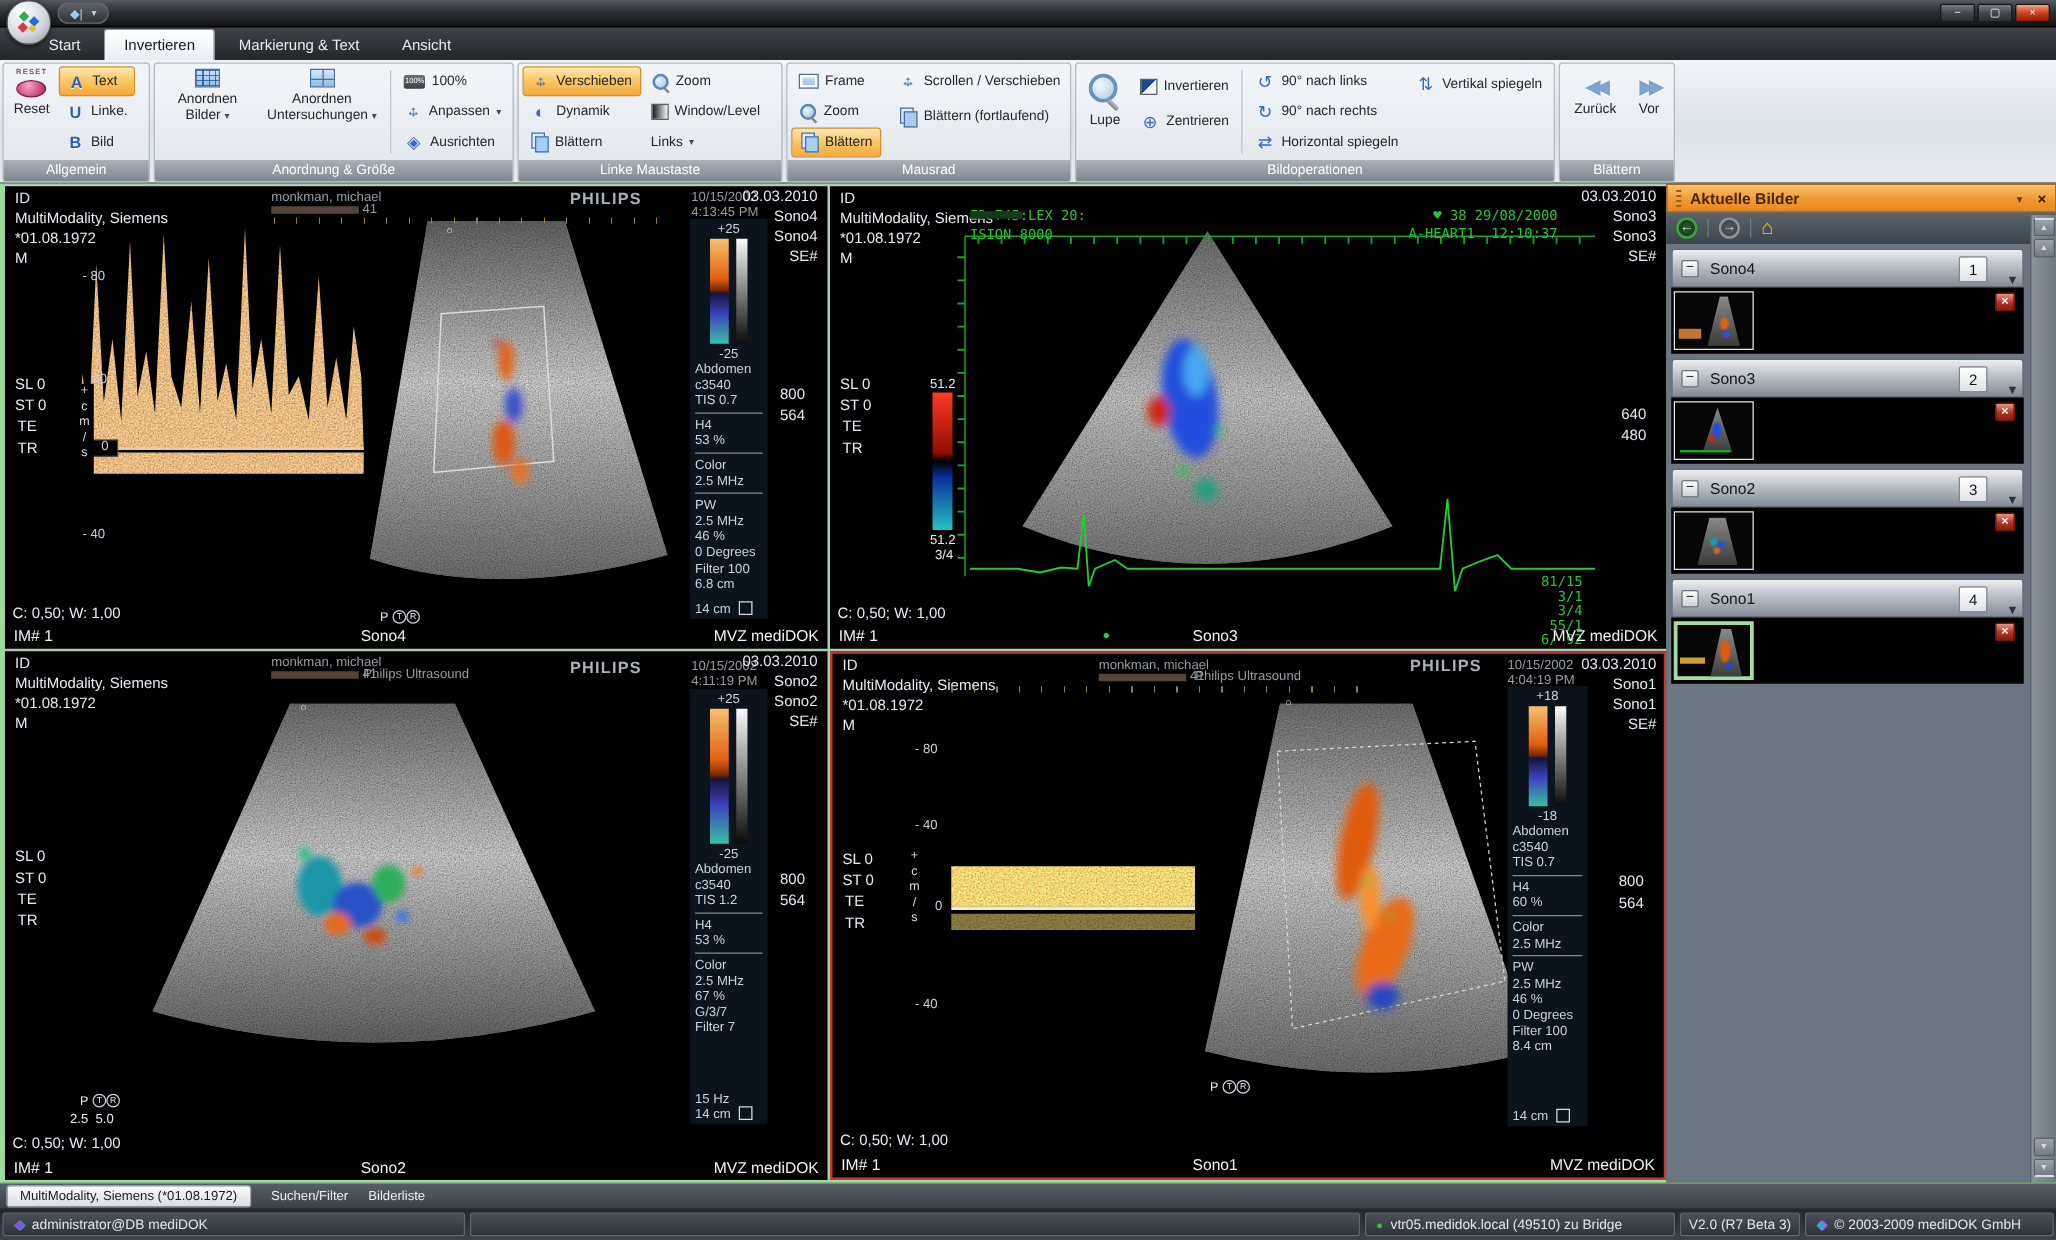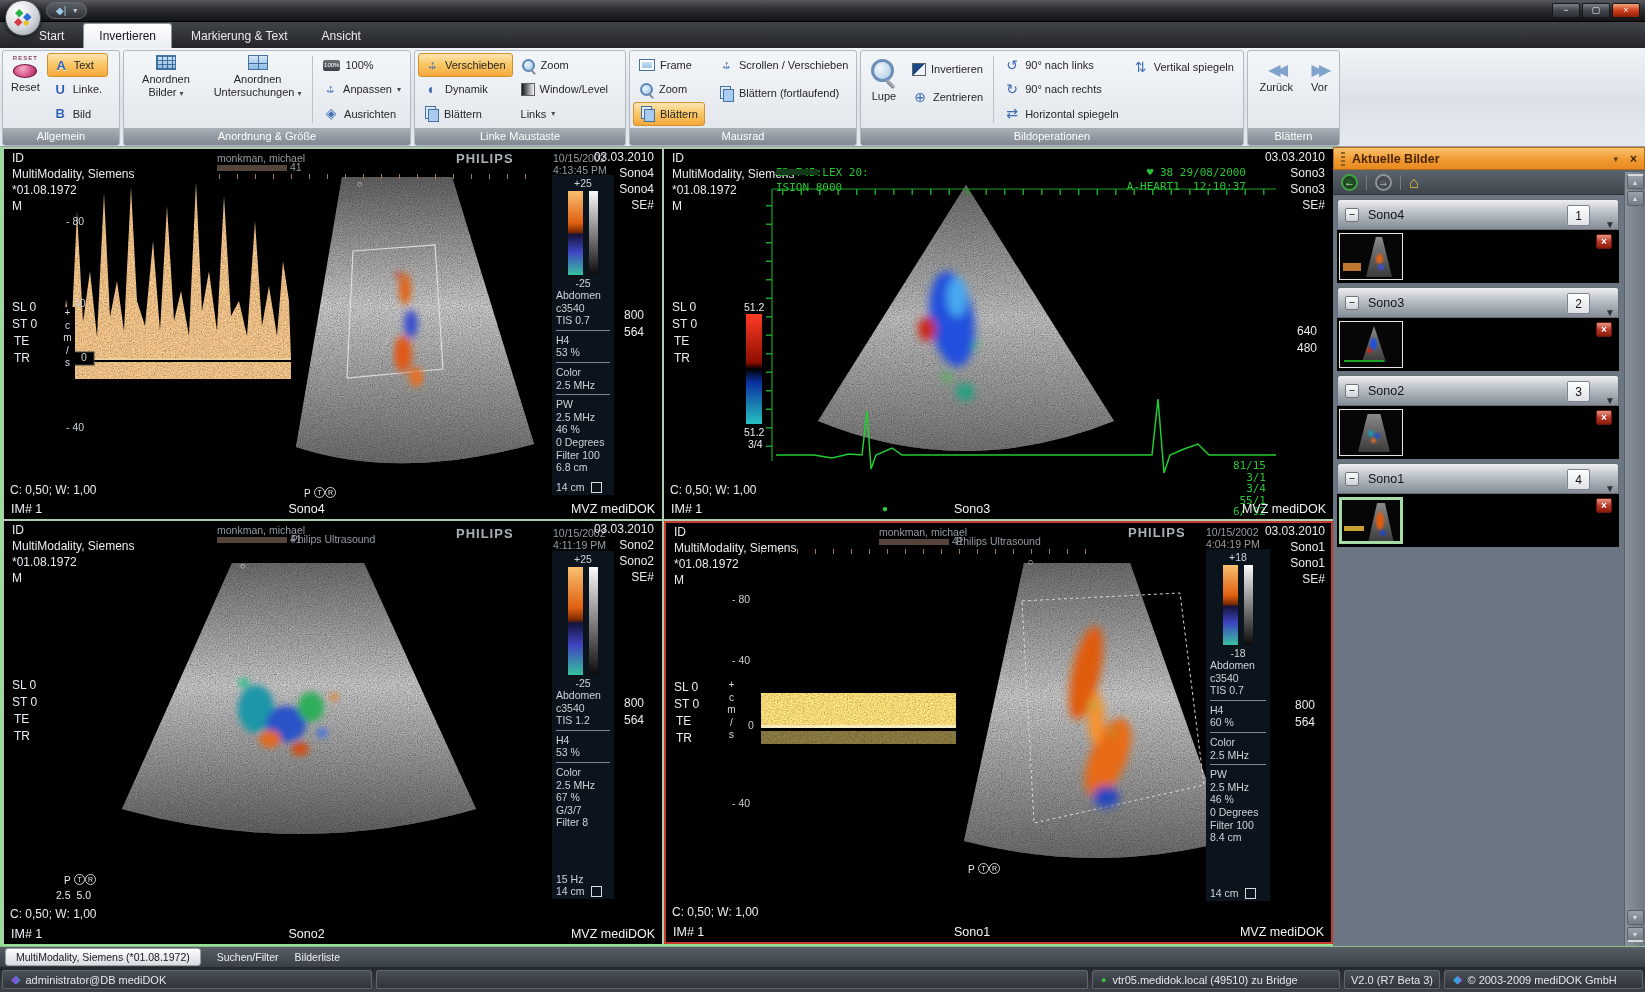--- a/index.html
+++ b/index.html
@@ -594,21 +594,21 @@
               <div>c3540</div>
               <div>TIS 1.2</div>
             <div class="tdiv"></div>
             <div>H4</div>
               <div>53 %</div>
             <div class="tdiv"></div>
             <div>Color</div>
               <div>2.5 MHz</div>
               <div>67 %</div>
               <div>G/3/7</div>
-              <div>Filter 8</div>
+              <div>Filter 7</div>
           </div>
           <div class="tfoot"><div>15 Hz</div><span>14 cm</span><span class="ckb"></span></div>
         </div>
         <div class="ot ra" style="right:18px;top:176px">800</div>
         <div class="ot ra" style="right:18px;top:193px">564</div>
         <div class="ot" style="left:60px;top:353px"><span class="oP">P</span> <span class="ocirc">T</span><span class="ocirc">R</span></div>
         <div class="ot sm" style="left:52px;top:368px">2.5  5.0</div>
         <div class="ot" style="left:6px;bottom:22px">C: 0,50; W: 1,00</div>
         <div class="pfoot">
           <span>IM# 1</span>

